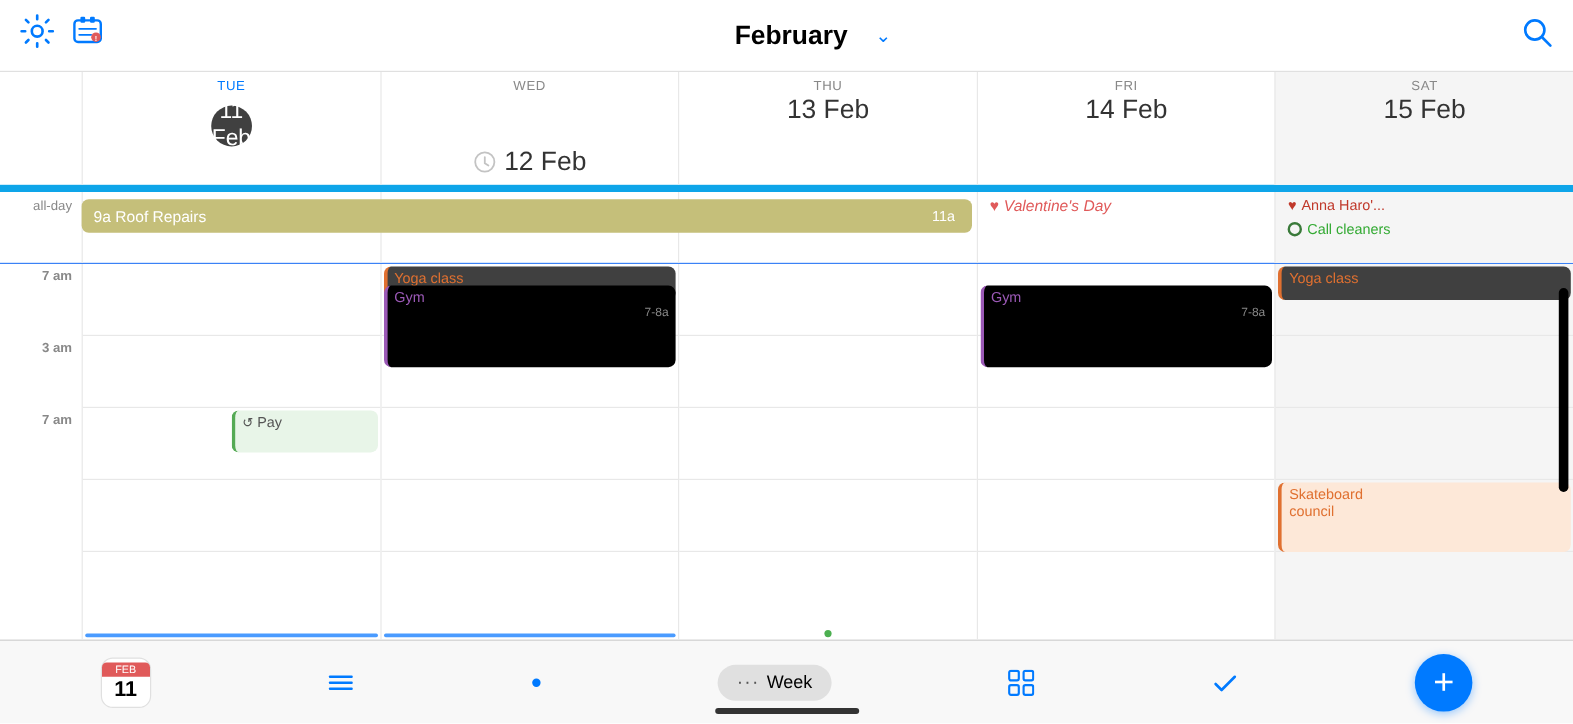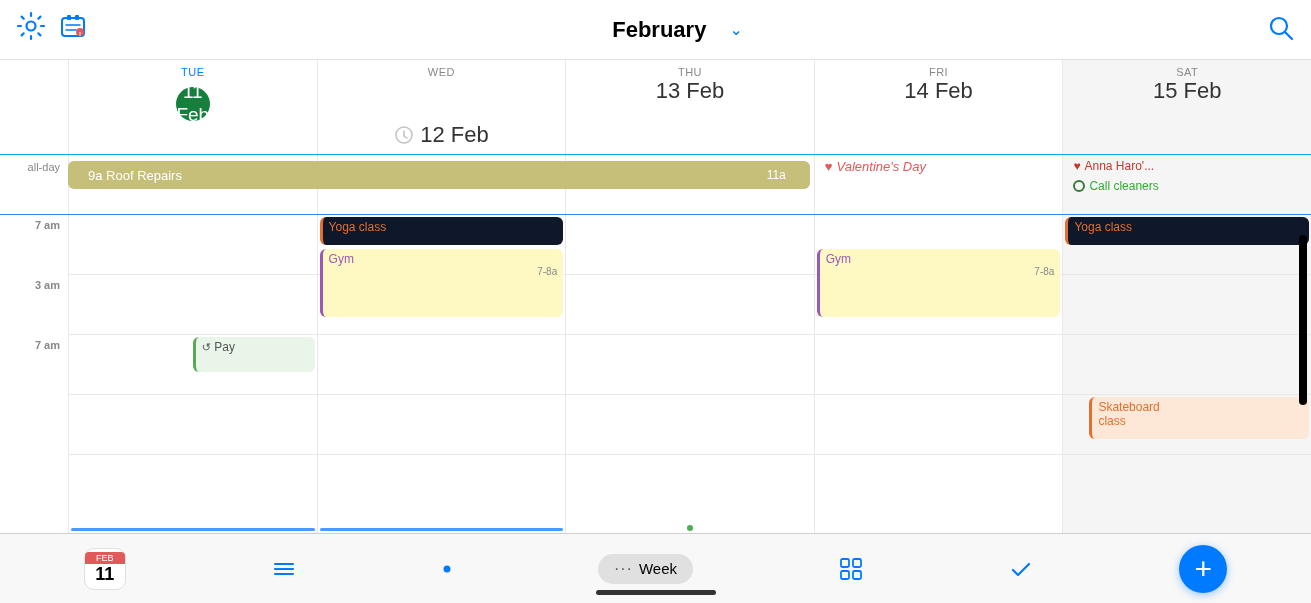--- a/index.html
+++ b/index.html
@@ -36,21 +36,21 @@
     .calendar-container {
       display: flex;
       flex-direction: column;
       height: calc(603px - 60px - 70px);
       overflow: hidden;
     }
 
     
     .day-headers {
       display: flex;
-      border-bottom: 1px solid #0ea5e9;
+      border-bottom: 6px solid #0ea5e9;
       background: #fff;
     }
     .time-gutter {
       width: 68px;
       min-width: 68px;
       flex-shrink: 0;
     }
     .day-header {
       flex: 1;
       text-align: center;
@@ -68,21 +68,21 @@
     .day-num {
       font-size: 22px;
       font-weight: 400;
       color: #333;
       line-height: 1.2;
     }
     .day-num-badge {
       display: inline-flex;
       align-items: center;
       justify-content: center;
-      background: #15803d;
+      background: #404040;
       color: #fff;
       border-radius: 50%;
       width: 34px;
       height: 34px;
       font-size: 19px;
       font-weight: 500;
     }
     .day-header.sat-col { background: #f5f5f5; }
 
     
@@ -117,21 +117,21 @@
     
     .roof-repairs-event {
       position: absolute;
       left: 0;
       top: 4px;
       height: 28px;
       background: #c5bf7a;
       border-radius: 6px;
       display: flex;
       align-items: center;
-      padding: 0 20px;
+      padding: 0 10px;
       font-size: 13px;
       color: #fff;
       font-weight: 500;
       white-space: nowrap;
       overflow: hidden;
       z-index: 2;
       
     }
     .roof-end-label {
       margin-left: auto;
@@ -201,29 +201,28 @@
       position: absolute;
       border-radius: 6px;
       padding: 3px 6px;
       font-size: 12px;
       font-weight: 500;
       overflow: hidden;
       left: 2px;
       right: 2px;
     }
     .yoga-event {
-      background: #0f172a;
+      background: #404040;
       color: #e07030;
       border-left: 3px solid #e07030;
     }
     .gym-event {
-      background: #fef9c3;
+      background: #000000;
       color: #9b59b6;
       border-left: 3px solid #9b59b6;
-      margin-top: 16px;
     }
     .pickup-event {
       background: #d8eafd;
       color: #2980b9;
       border-left: 3px solid #2980b9;
     }
     .pay-event {
       background: #e8f5e8;
       color: #555;
       border-left: 3px solid #5a5;
@@ -534,23 +533,23 @@
       <div class="grid-col sat-col" style="position:relative;">
         <div class="grid-row" style="height:60px;"></div>
         <div class="grid-row" style="height:60px;"></div>
         <div class="grid-row" style="height:60px;"></div>
         <div class="grid-row" style="height:60px;"></div>
 
         <div class="cal-event yoga-event" style="top:2px;height:28px;">
           <span>Yoga class</span>
         </div>
 
-        <div class="cal-event skateboard-event" style="top:182px;height:42px;margin-left:24px;">
+        <div class="cal-event skateboard-event" style="top:182px;height:58px;">
           <div>Skateboard</div>
-          <div>class</div>
+          <div>council</div>
         </div>
       </div>
     </div>
 
     <div class="scrollbar-thumb"></div>
   </div>
 
 </div>
 
 <div class="tab-bar">

